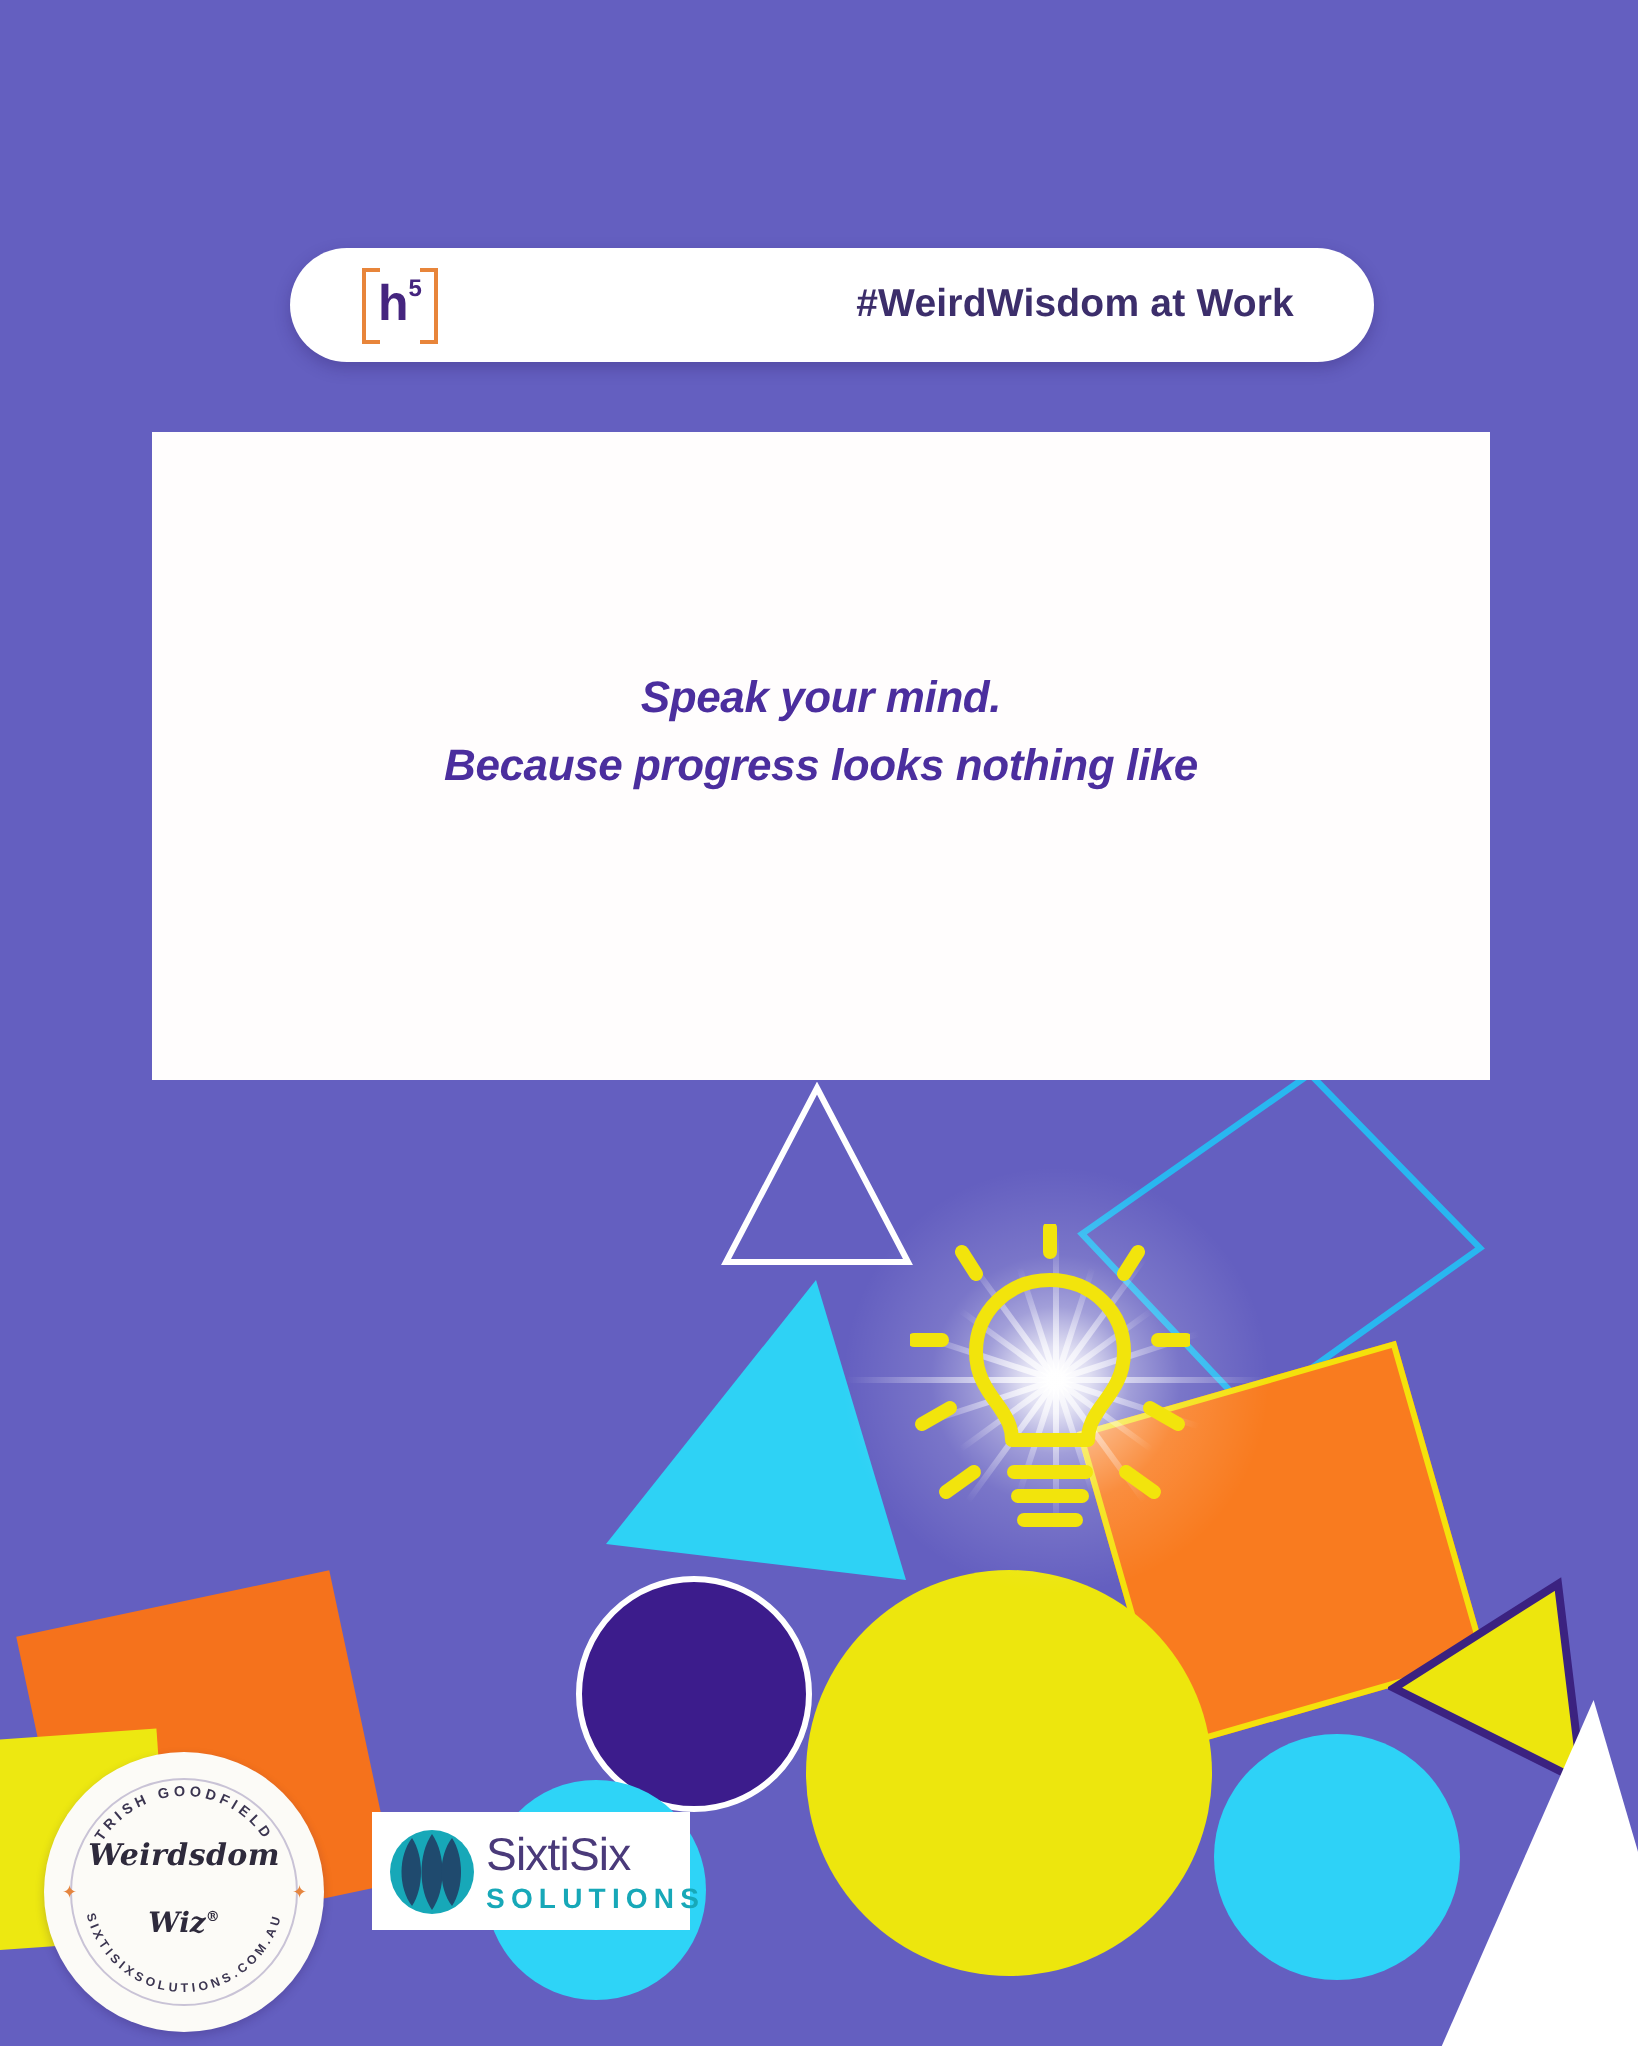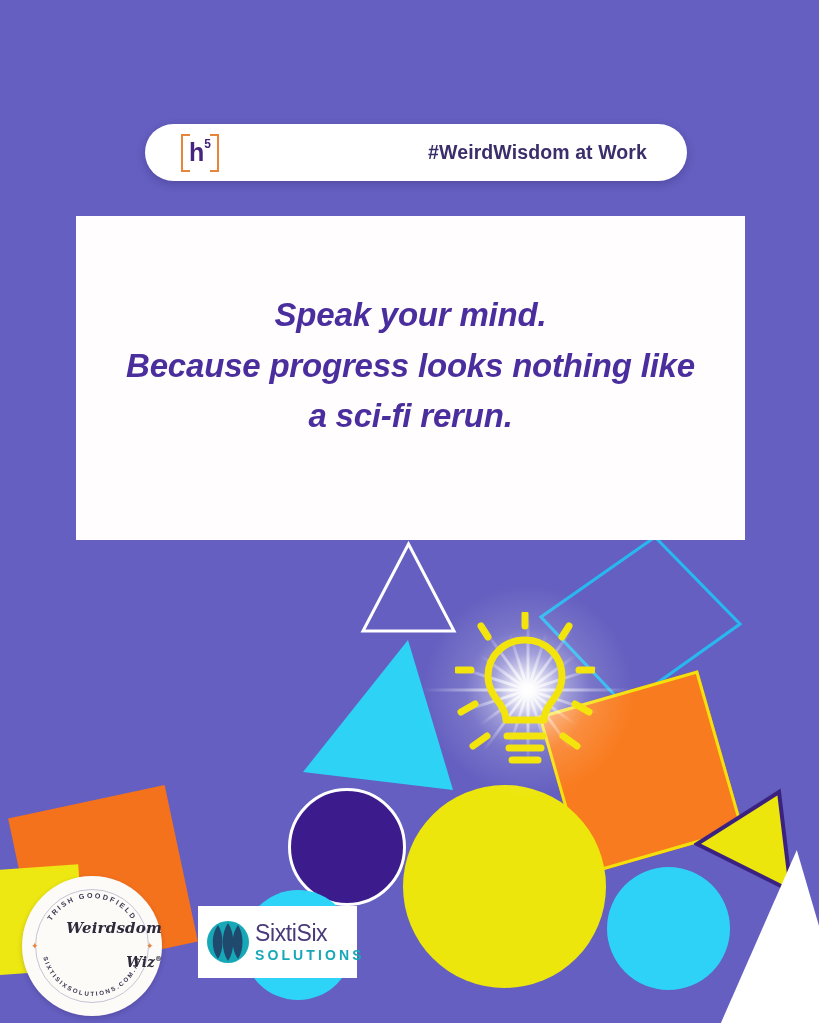--- a/index.html
+++ b/index.html
@@ -50,21 +50,21 @@
   
   #quote-card{
     position:absolute;left:76px;top:216px;width:669px;height:324px;
     background:#FFFDFD;
     display:flex;align-items:center;justify-content:center;
     z-index:30;
   }
   #quote-text{
     width:100%;text-align:center;
     color:#4B2E9E;
-    font-size:33px;line-height:1.53;
+    font-size:22px;line-height:1.53;
     font-weight:700;font-style:italic;
     letter-spacing:-.2px;
     transform:translateY(-12px);
   }
   #quote-text .ln{display:block;white-space:nowrap;}
 
   
   #shapes{position:absolute;inset:0;z-index:10;}
   .sh{position:absolute;}
 
@@ -160,46 +160,45 @@
   #badge-weirdsdom .arc-text{
     position:absolute;inset:0;width:100%;height:100%;
   }
   #badge-weirdsdom .arc-text text{
     font-family:"Liberation Sans",sans-serif;
     font-size:7.2px;letter-spacing:2.1px;fill:#3B3550;font-weight:600;
   }
   #badge-weirdsdom .arc-text text.small{font-size:6.2px;letter-spacing:1.9px;}
   #badge-center{
     position:absolute;left:0;right:0;top:50%;transform:translateY(-52%);
-    text-align:right;color:#2E2A3C;line-height:1.05;
+    text-align:center;color:#2E2A3C;line-height:1.05;
   }
   #badge-center .l1{
     display:block;font-family:"DejaVu Serif",serif;
     font-style:italic;font-size:15px;font-weight:600;letter-spacing:.2px;
   }
   #badge-center .l2{
     display:block;font-family:"DejaVu Serif",serif;
     font-style:italic;font-size:14px;font-weight:600;margin-top:18px;
   }
   #badge-center .l2 sup{font-size:7px;}
   .badge-dot{
     position:absolute;top:50%;width:7px;height:7px;margin-top:-3.5px;
     color:#E5853F;font-size:9px;line-height:7px;text-align:center;
   }
   .badge-dot.left{left:9px;}
   .badge-dot.right{right:9px;}
 
   
   #logo-sixtisix{
-    position:absolute;left:186px;top:906px;width:159px;height:72px;
+    position:absolute;left:186px;top:906px;width:159px;height:59px;
     background:#FFFFFF;
     display:flex;align-items:center;gap:4px;
     padding:6px 7px;
     z-index:50;
-    margin-left:12px;
   }
   #sixtisix-icon{width:46px;height:44px;flex:none;}
   #sixtisix-words{display:flex;flex-direction:column;justify-content:center;line-height:1;}
   #sixtisix-name{
     font-size:23px;color:#4A3A7A;font-weight:400;letter-spacing:-.4px;
   }
   #sixtisix-sub{
     font-size:14px;color:#17A8B8;font-weight:700;letter-spacing:3.1px;
     margin-top:3px;
   }
@@ -284,21 +283,20 @@
           <sup>5</sup>
       </div>
     </div>
     <div id="header-title">#WeirdWisdom at Work</div>
   </div>
 
   <div id="quote-card">
     <div id="quote-text">
       <span class="ln">Speak your mind.</span>
       <span class="ln">Because progress looks nothing like</span>
-      <span class="ln">a sci-fi rerun.</span>
     </div>
   </div>
 
   <div id="badge-weirdsdom">
     <div class="ring"></div>
     <svg class="arc-text" viewBox="0 0 140 140">
       <defs>
         <path id="arcTop" d="M 22 70 A 48 48 0 0 1 118 70"></path>
         <path id="arcBot" d="M 20 70 A 50 50 0 0 0 120 70"></path>
       </defs>

